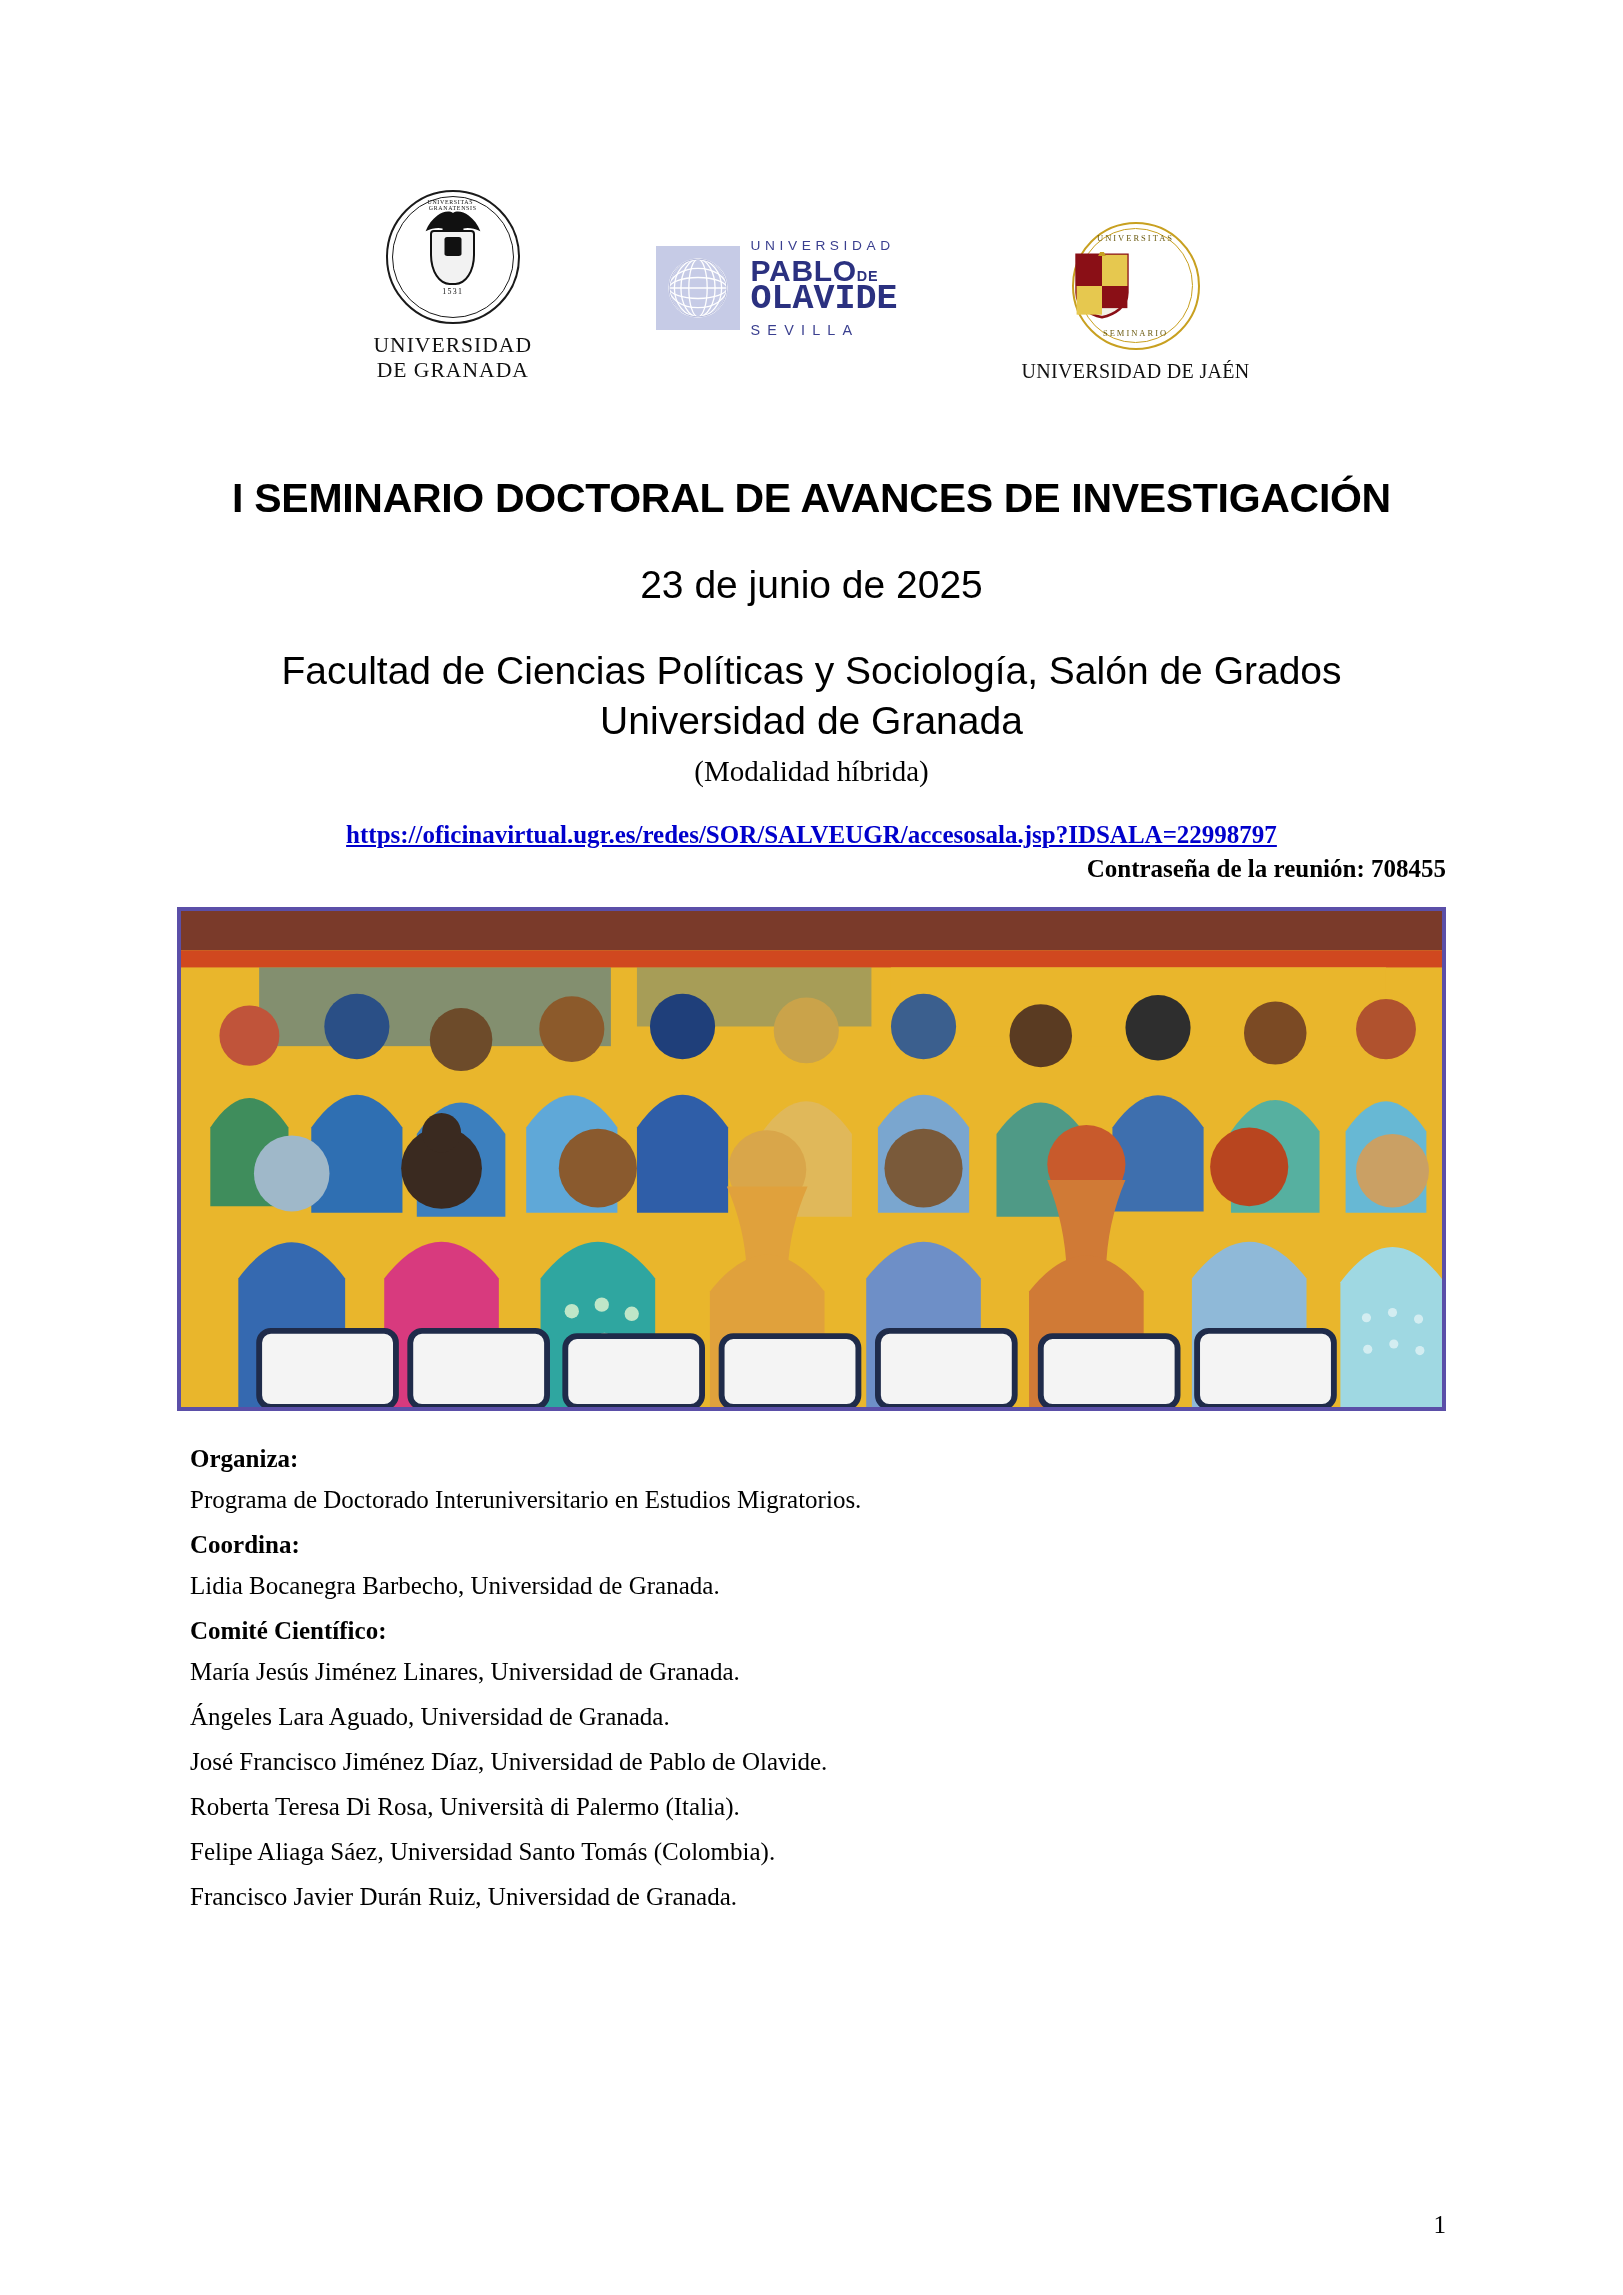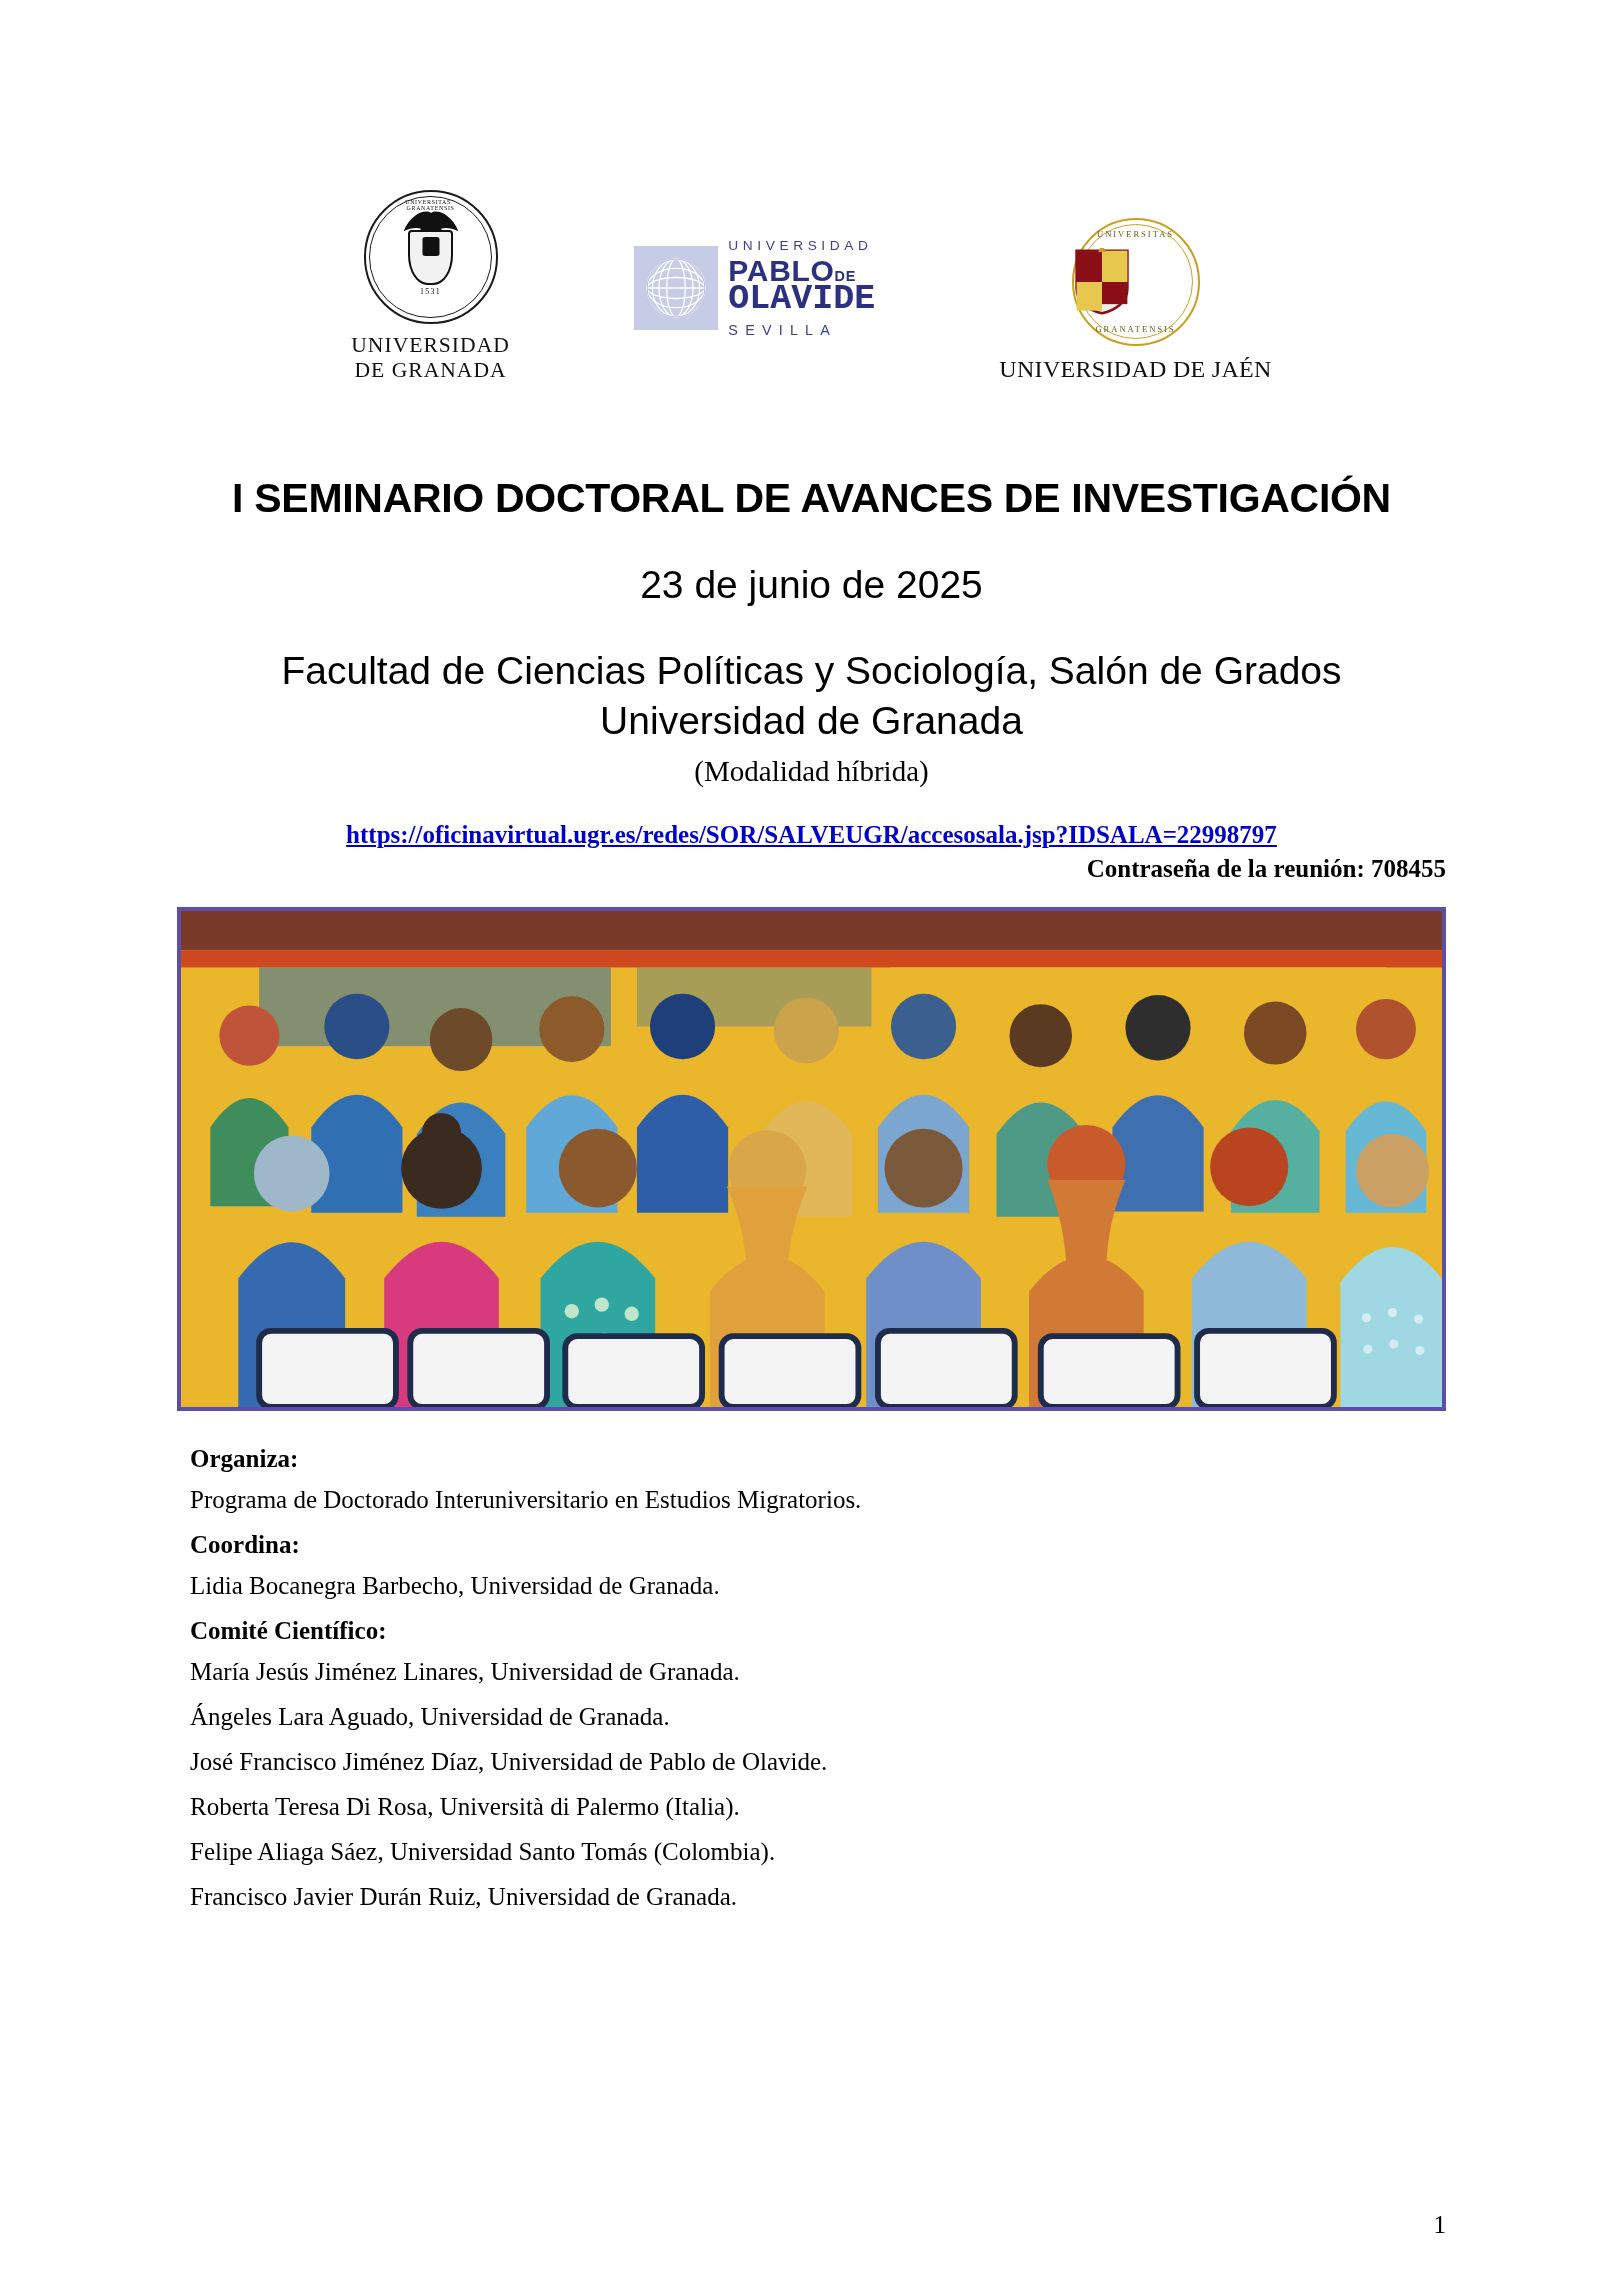--- a/index.html
+++ b/index.html
@@ -182,21 +182,21 @@
   .uja-seal .ring-label.bottom { bottom: 9.8px; left: 50%; transform: translateX(-50%); }
   .uja-shield {
     width: 56px;
     height: 68px;
     position: relative;
     z-index: 2;
   }
   .uja-caption {
     margin-top: 10.5px;
     font-family: "Liberation Serif", serif;
-    font-size: 24px;
+    font-size: 20px;
     letter-spacing: 0.3px;
     color: #111;
     text-align: center;
   }
 
   
   .title-main {
     margin-top: 92px;
     text-align: center;
     font-family: "Liberation Sans", sans-serif;
@@ -342,21 +342,21 @@
           <div class="l3">OLAVIDE</div>
           <div class="l4">SEVILLA</div>
         </div>
       </div>
     </div>
 
     <div class="logo-block">
       <div class="uja-seal">
         <div class="ring"></div>
         <div class="ring-label top">UNIVERSITAS</div>
-        <div class="ring-label bottom">GRANATENSIS</div>
+        <div class="ring-label bottom">SEMINARIO</div>
         <svg class="uja-shield" viewBox="0 0 86 104">
           <path d="M4 4 H82 V62 C82 84 62 96 43 100 C24 96 4 84 4 62 Z" fill="#f2f0e6" stroke="#8a0f16" stroke-width="4"></path>
           <rect x="4" y="4" width="39" height="48" fill="#8a0f16"></rect>
           <rect x="43" y="52" width="39" height="34" fill="#8a0f16"></rect>
           <path d="M43 4 H82 V52 H43 Z" fill="#e6c84f"></path>
           <path d="M4 52 H43 V96 H4 Z" fill="#e6c84f"></path>
           <path d="M43 -6 L49 6 H37 Z" fill="#c8a020"></path>
           <rect x="38" y="-16" width="10" height="14" fill="#c8a020"></rect>
         </svg>
       </div>

